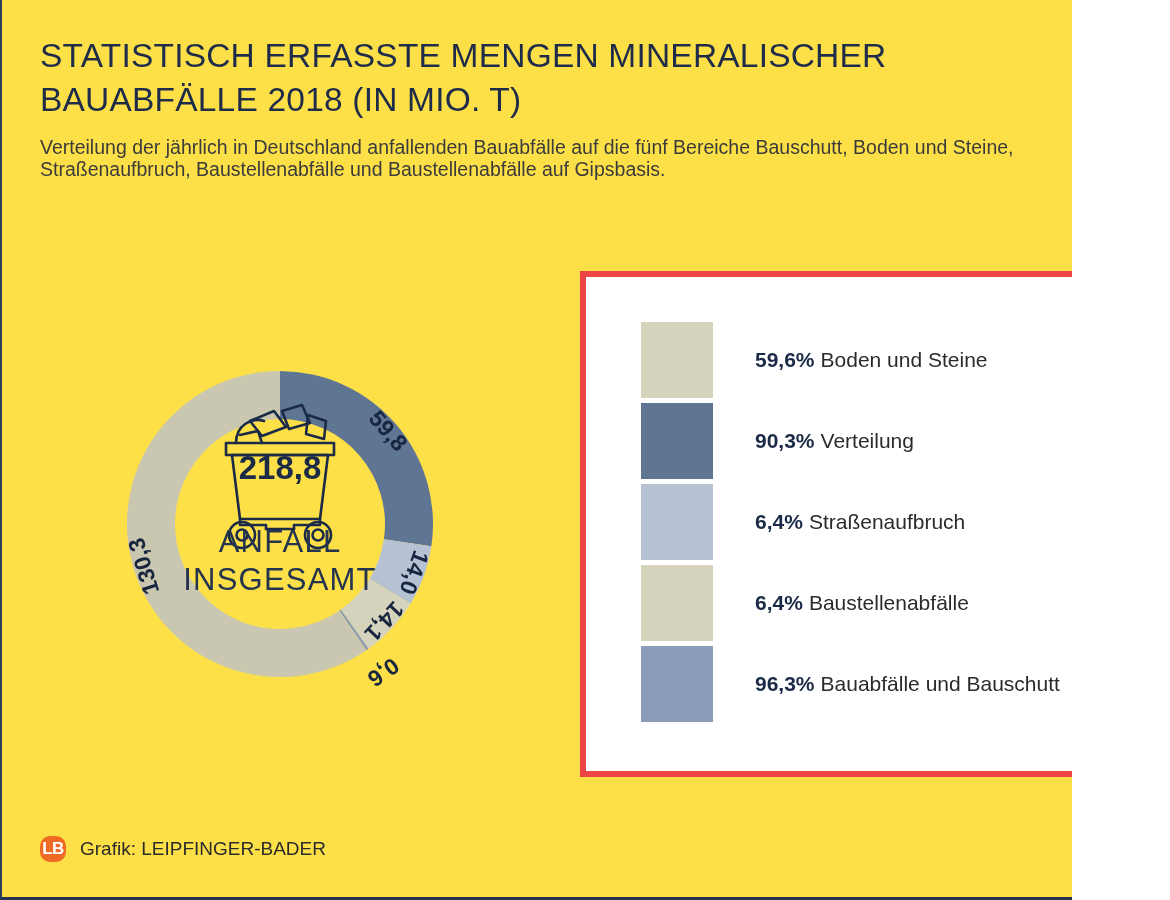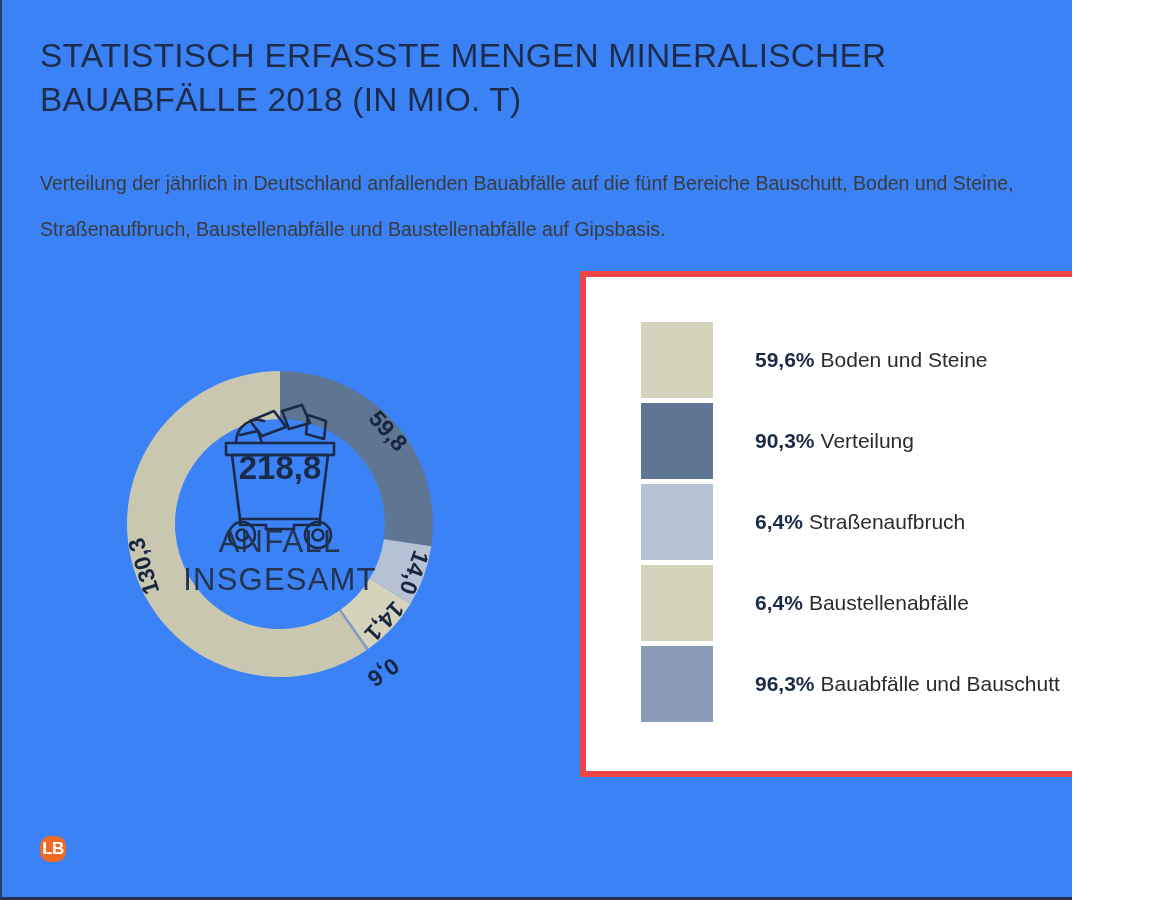--- a/index.html
+++ b/index.html
@@ -8,43 +8,43 @@
     width: 1170px;
     height: 900px;
     background: #ffffff;
     font-family: "Liberation Sans", sans-serif;
   }
 
   #page {
     position: relative;
     width: 1072px;
     height: 900px;
-    background: #3b82f6;
+    background: #fde047;
     border-left: 2px solid #2c3e5c;
     border-bottom: 3px solid #24334f;
     overflow: hidden;
   }
 
   
   #header { position: absolute; left: 38px; top: 34px; width: 1090px; }
 
   #title {
     font-size: 33.5px;
     line-height: 44px;
     letter-spacing: 0.2px;
     color: #1e2c4a;
     font-weight: 400;
     max-width: 940px;
     white-space: pre-line;
   }
 
   #subtitle {
-    margin-top: 38px;
+    margin-top: 14px;
     font-size: 19.5px;
-    line-height: 46px;
+    line-height: 22px;
     color: #3b3b3b;
     font-weight: 400;
     max-width: 1075px;
   }
 
   
   #donut-wrap {
     position: absolute;
     left: 38px;
     top: 252px;
@@ -212,15 +212,16 @@
         </div>
         <div class="legend-row">
           <div class="legend-swatch" style="background: rgb(139, 156, 184);"></div>
           <div class="legend-text"><span class="legend-pct">96,3%</span><span class="legend-name">Bauabfälle und Bauschutt</span></div>
         </div>
       </div>
   </div>
 
   <div id="footer">
     <div id="logo-mark">LB</div>
+    <div id="credit">Grafik: LEIPFINGER-BADER</div>
   </div>
 
 </div>
 
 </body></html>

